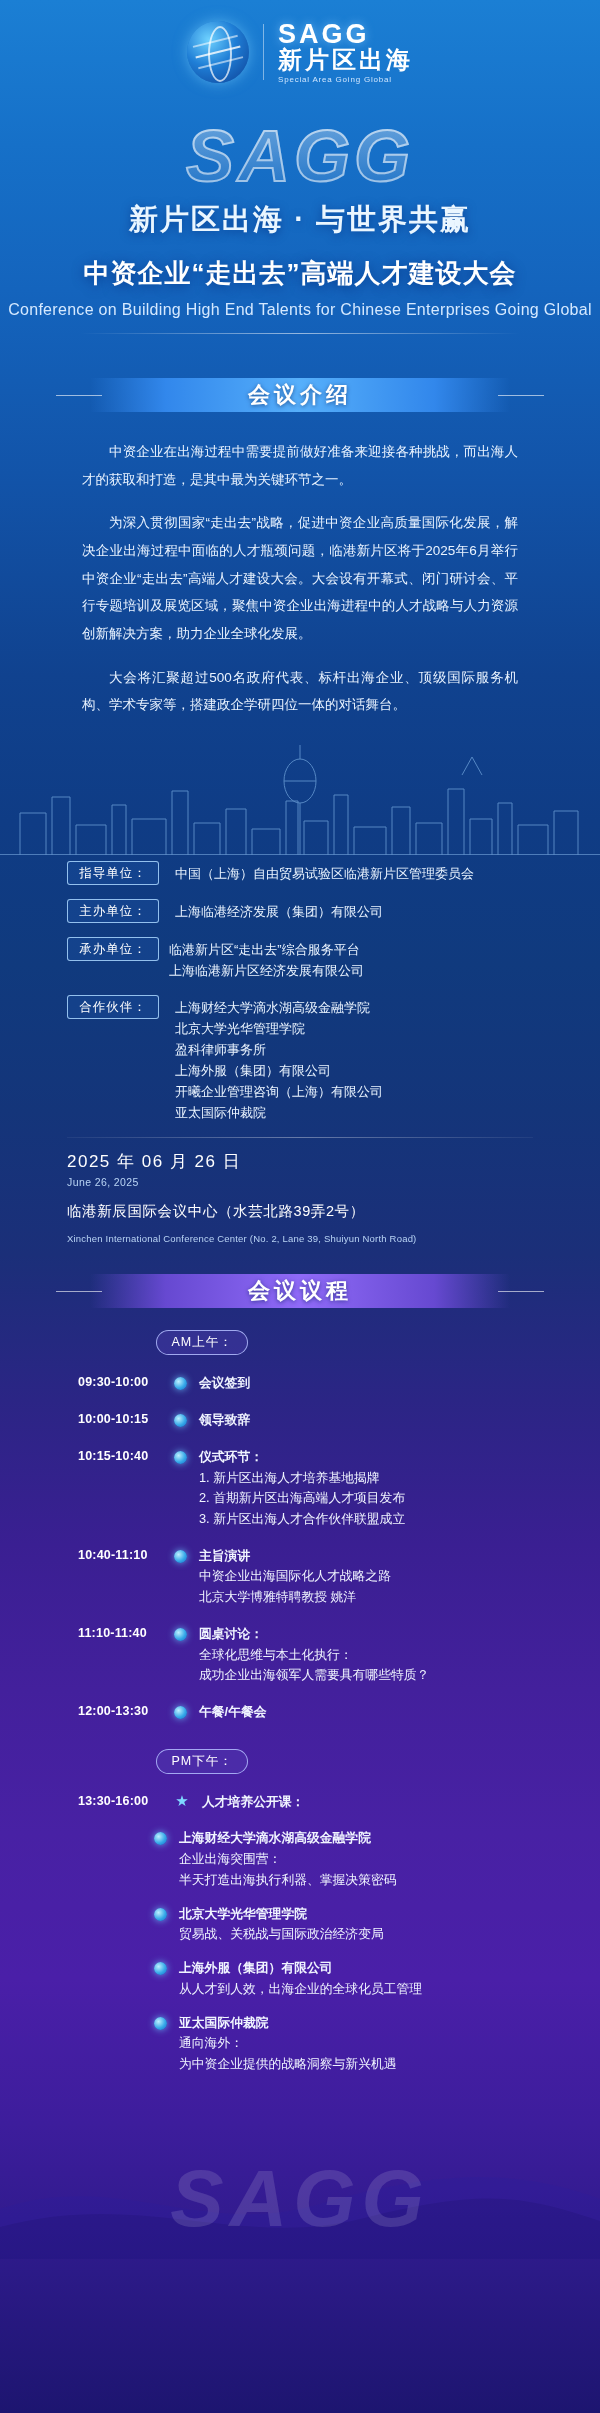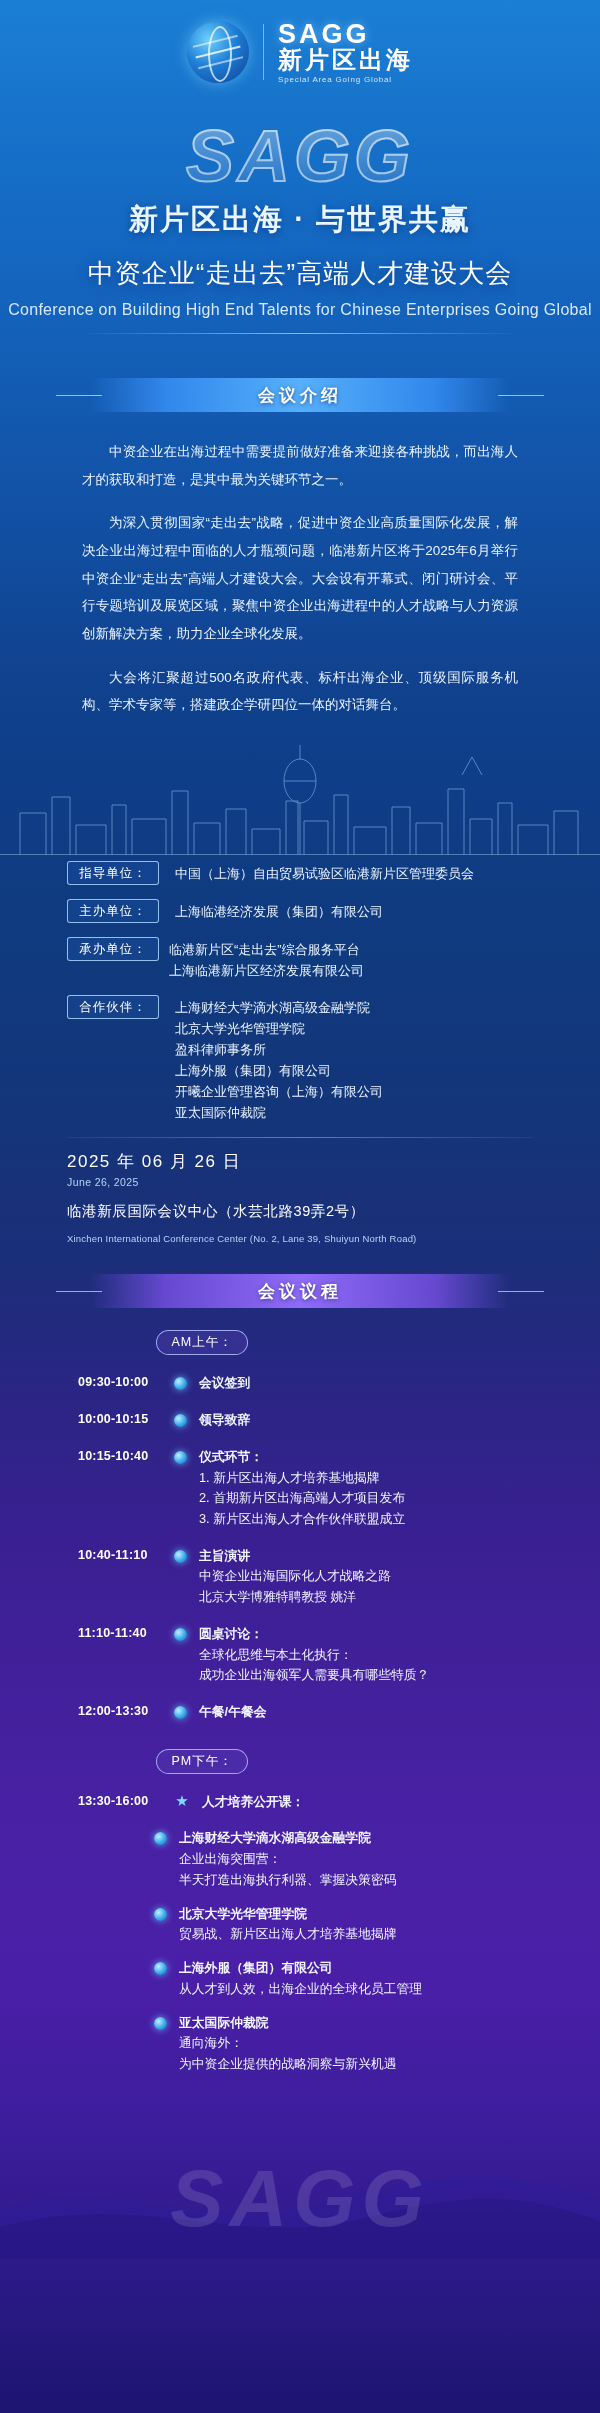--- a/index.html
+++ b/index.html
@@ -106,21 +106,21 @@
     margin-top: 8px;
     font-size: 29px;
     font-weight: bold;
     letter-spacing: 2px;
     color: #eaf6ff;
     text-shadow: 0 2px 10px rgba(0,40,120,.6);
   }
   .hero-title {
     margin-top: 16px;
     font-size: 26px;
-    font-weight: normal;
+    font-weight: bold;
     letter-spacing: 1px;
     color: #ffffff;
     text-shadow: 0 2px 12px rgba(0,40,120,.7);
   }
   .hero-title-en {
     margin-top: 10px;
     font-size: 16px;
     letter-spacing: .3px;
     color: #d5e9ff;
   }
@@ -142,21 +142,21 @@
   }
   .section-banner:before, .section-banner:after {
     content: "";
     position: absolute; top: 50%;
     width: 46px; height: 1px;
     background: rgba(255,255,255,.6);
   }
   .section-banner:before { left: -34px; }
   .section-banner:after  { right: -34px; }
   .section-banner span {
-    font-size: 17px; font-weight: bold; letter-spacing: 4px; color: #fff;
+    font-size: 22px; font-weight: bold; letter-spacing: 4px; color: #fff;
     text-shadow: 0 1px 4px rgba(0,30,90,.6);
   }
   .banner-purple {
     background: linear-gradient(90deg, rgba(90,60,200,0) 0%, rgba(120,80,230,.8) 18%, rgba(150,110,255,.95) 50%, rgba(120,80,230,.8) 82%, rgba(90,60,200,0) 100%);
   }
 
   
   .intro {
     margin: 26px auto 0;
     width: 436px;
@@ -476,21 +476,21 @@
         <span class="ttl">上海财经大学滴水湖高级金融学院</span>
         <span class="sub">企业出海突围营：</span>
         <span class="sub">半天打造出海执行利器、掌握决策密码</span>
       </div>
     </div>
 
     <div class="ag-sub-row">
       <div class="ag-dot"></div>
       <div class="ag-text">
         <span class="ttl">北京大学光华管理学院</span>
-        <span class="sub">贸易战、新片区出海人才培养基地揭牌</span>
+        <span class="sub">贸易战、关税战与国际政治经济变局</span>
       </div>
     </div>
 
     <div class="ag-sub-row">
       <div class="ag-dot"></div>
       <div class="ag-text">
         <span class="ttl">上海外服（集团）有限公司</span>
         <span class="sub">从人才到人效，出海企业的全球化员工管理</span>
       </div>
     </div>

